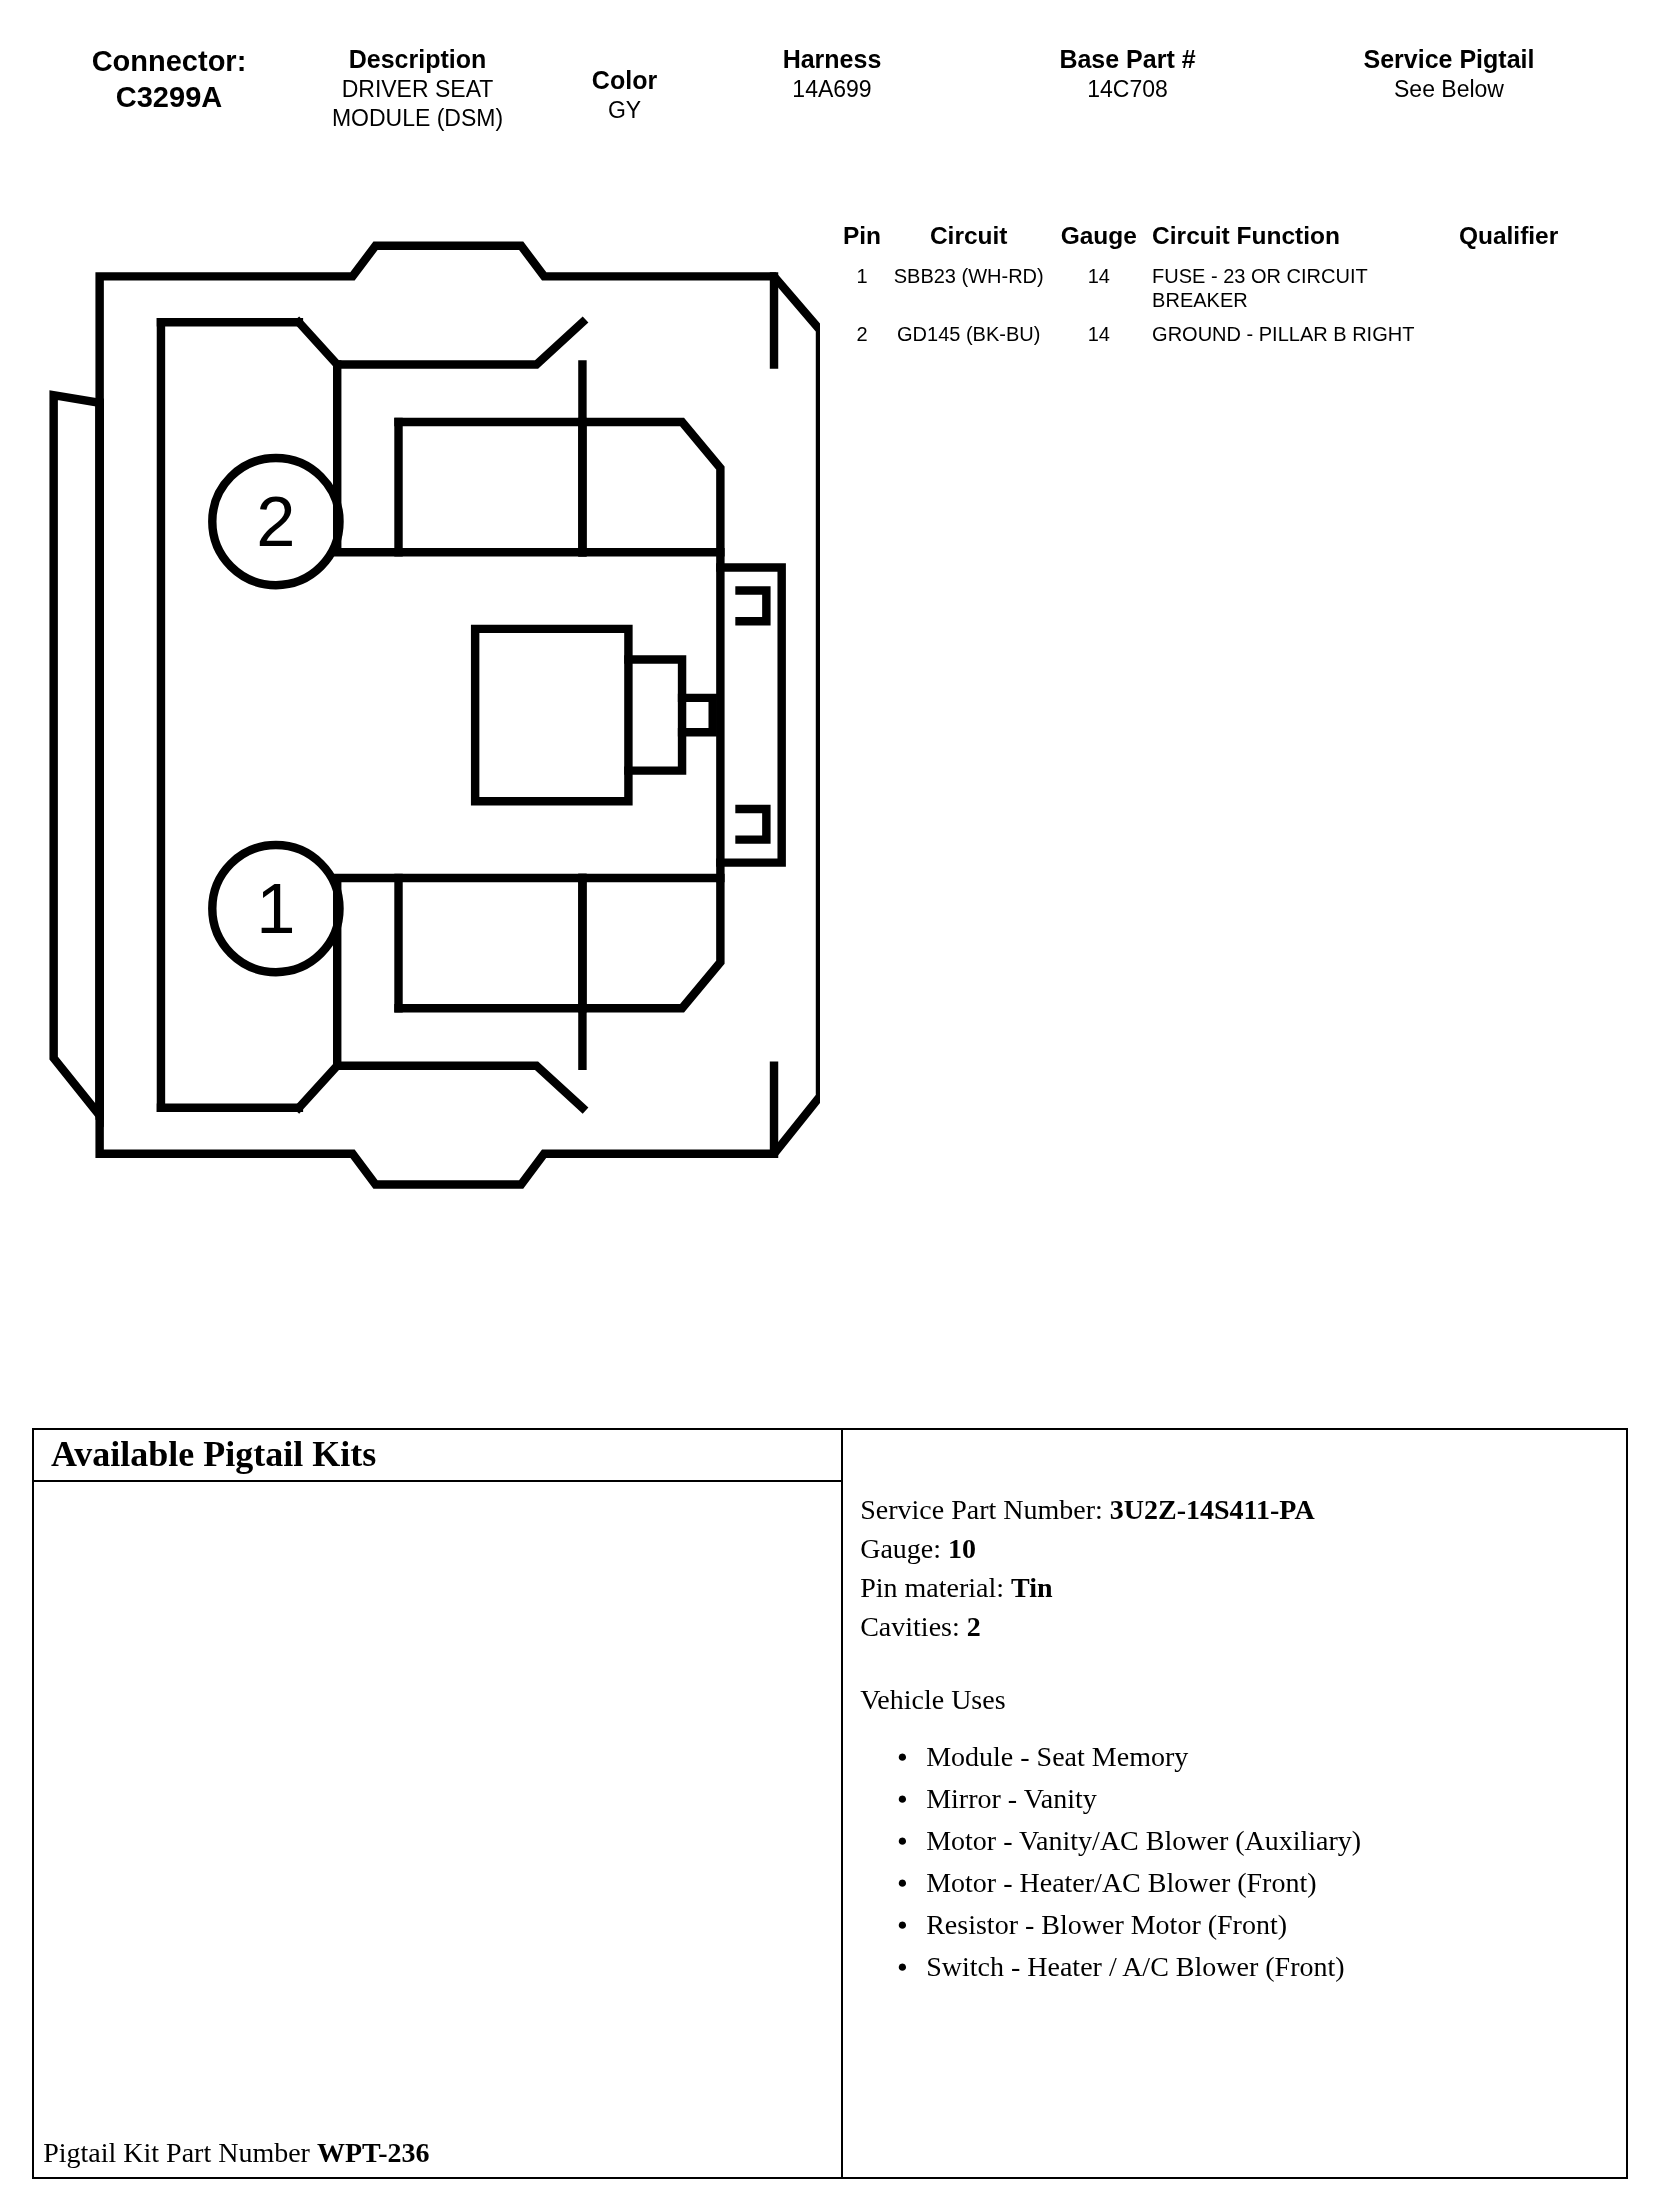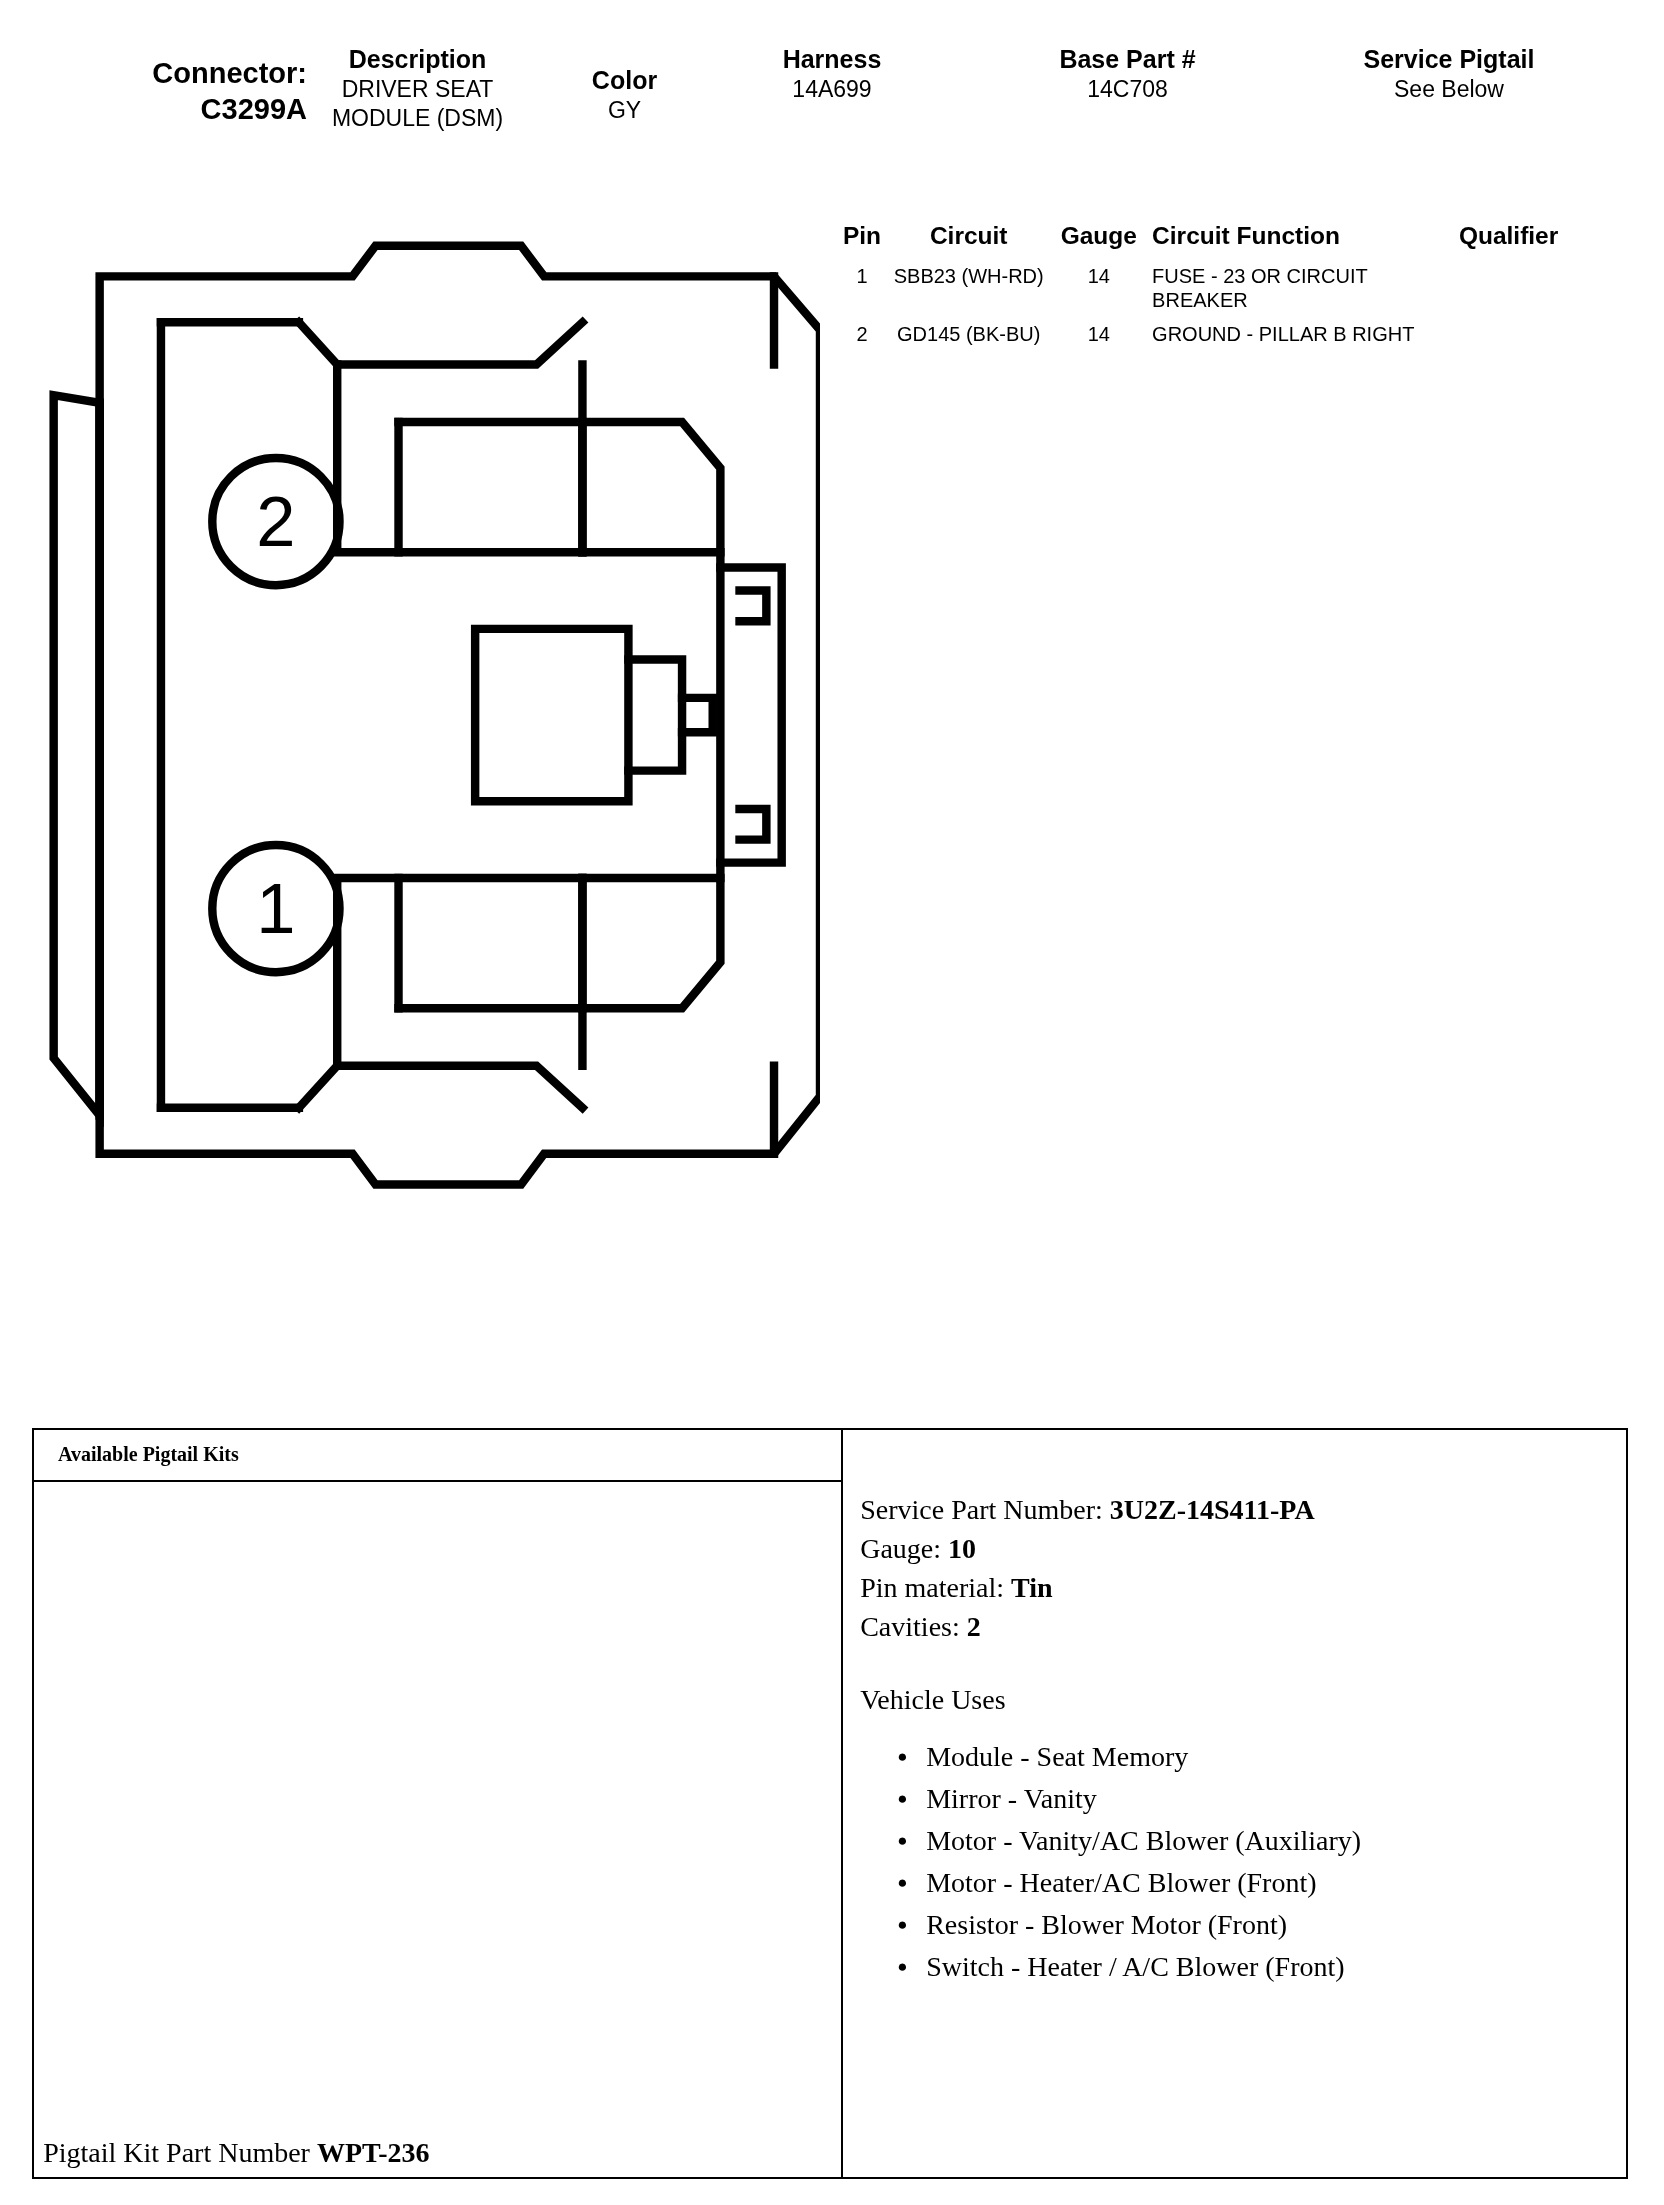--- a/index.html
+++ b/index.html
@@ -37,21 +37,21 @@
   .hdr-value {
     font-size: 23px;
     line-height: 29px;
   }
   .hdr-value.big {
     font-weight: bold;
     font-size: 29px;
     line-height: 35px;
   }
 
-  #hdr-connector { left: 31px; top: 26px; text-align: right; width: 276px; }
+  #hdr-connector { left: 31px; top: 14px; text-align: center; width: 276px; }
   #hdr-connector .hdr-label { font-size: 29px; line-height: 37px; }
   #hdr-description { left: 291px; top: 14px; width: 253px; }
   #hdr-color { left: 567px; top: 35px; width: 115px; }
   #hdr-harness { left: 736px; top: 14px; width: 192px; }
   #hdr-basepart { left: 1020px; top: 14px; width: 215px; }
   #hdr-servicepigtail { left: 1311px; top: 14px; width: 276px; }
 
   
   #pin-table {
     position: absolute;
@@ -108,23 +108,23 @@
     left: 0;
     top: 0;
     width: 809px;
     height: 52px;
     border-right: 2.3px solid #000;
     border-bottom: 2.3px solid #000;
     box-sizing: border-box;
   }
   #pigtail-title {
     font-weight: bold;
-    font-size: 20px;
+    font-size: 36px;
     line-height: 48px;
-    padding-left: 24px;
+    padding-left: 17px;
   }
   #pigtail-left-pane {
     position: absolute;
     left: 0;
     top: 52px;
     width: 809px;
     bottom: 0;
     border-right: 2.3px solid #000;
     box-sizing: border-box;
   }

